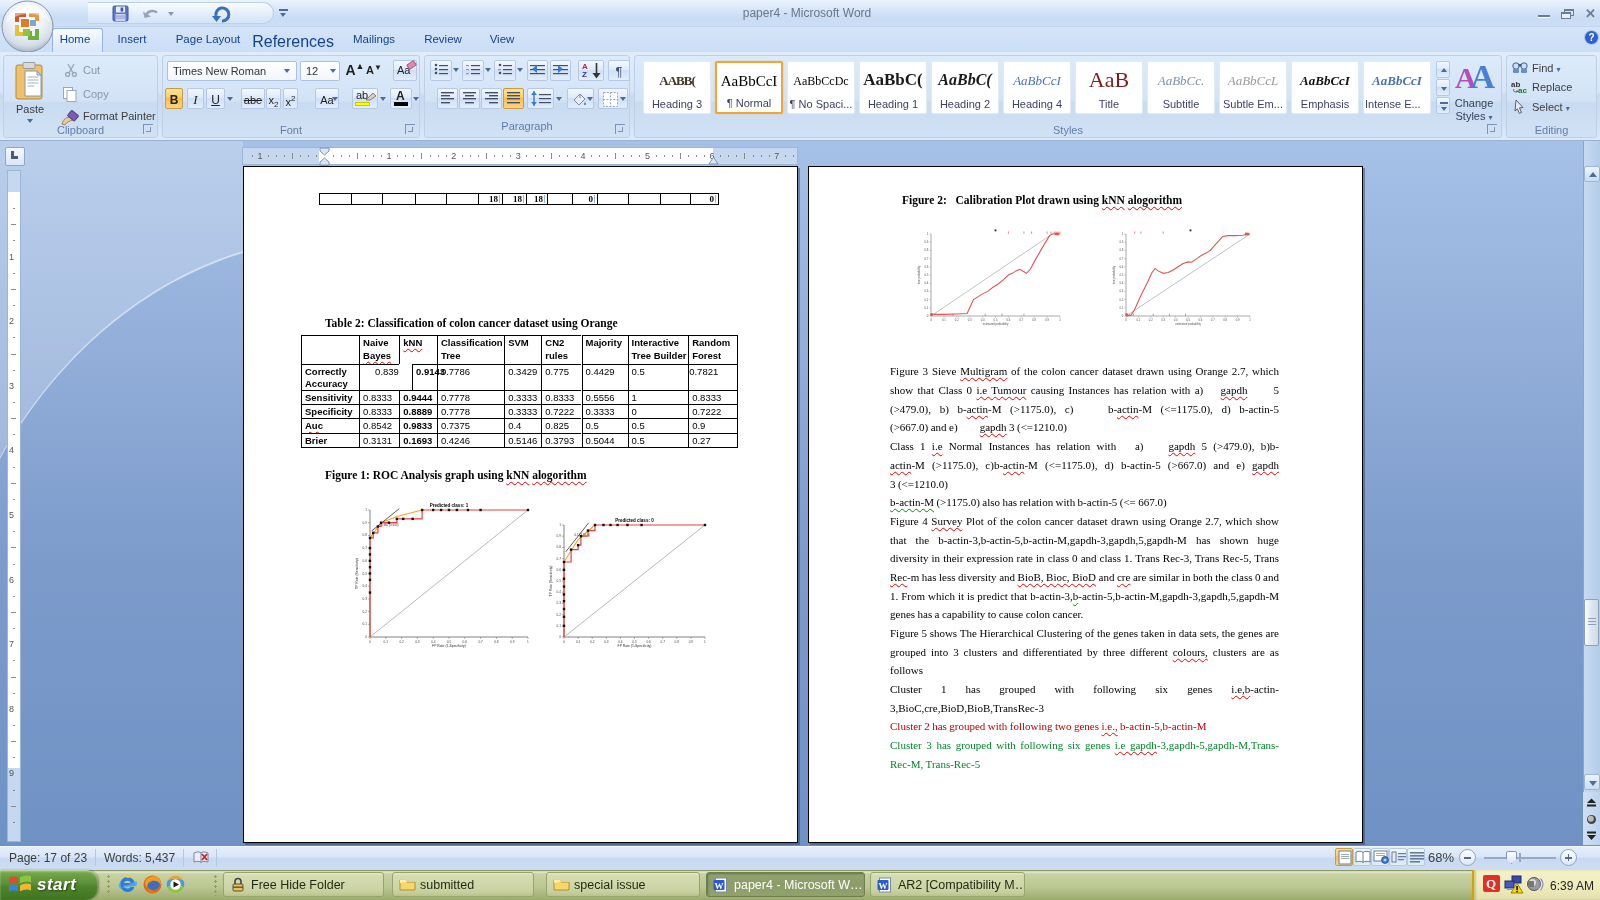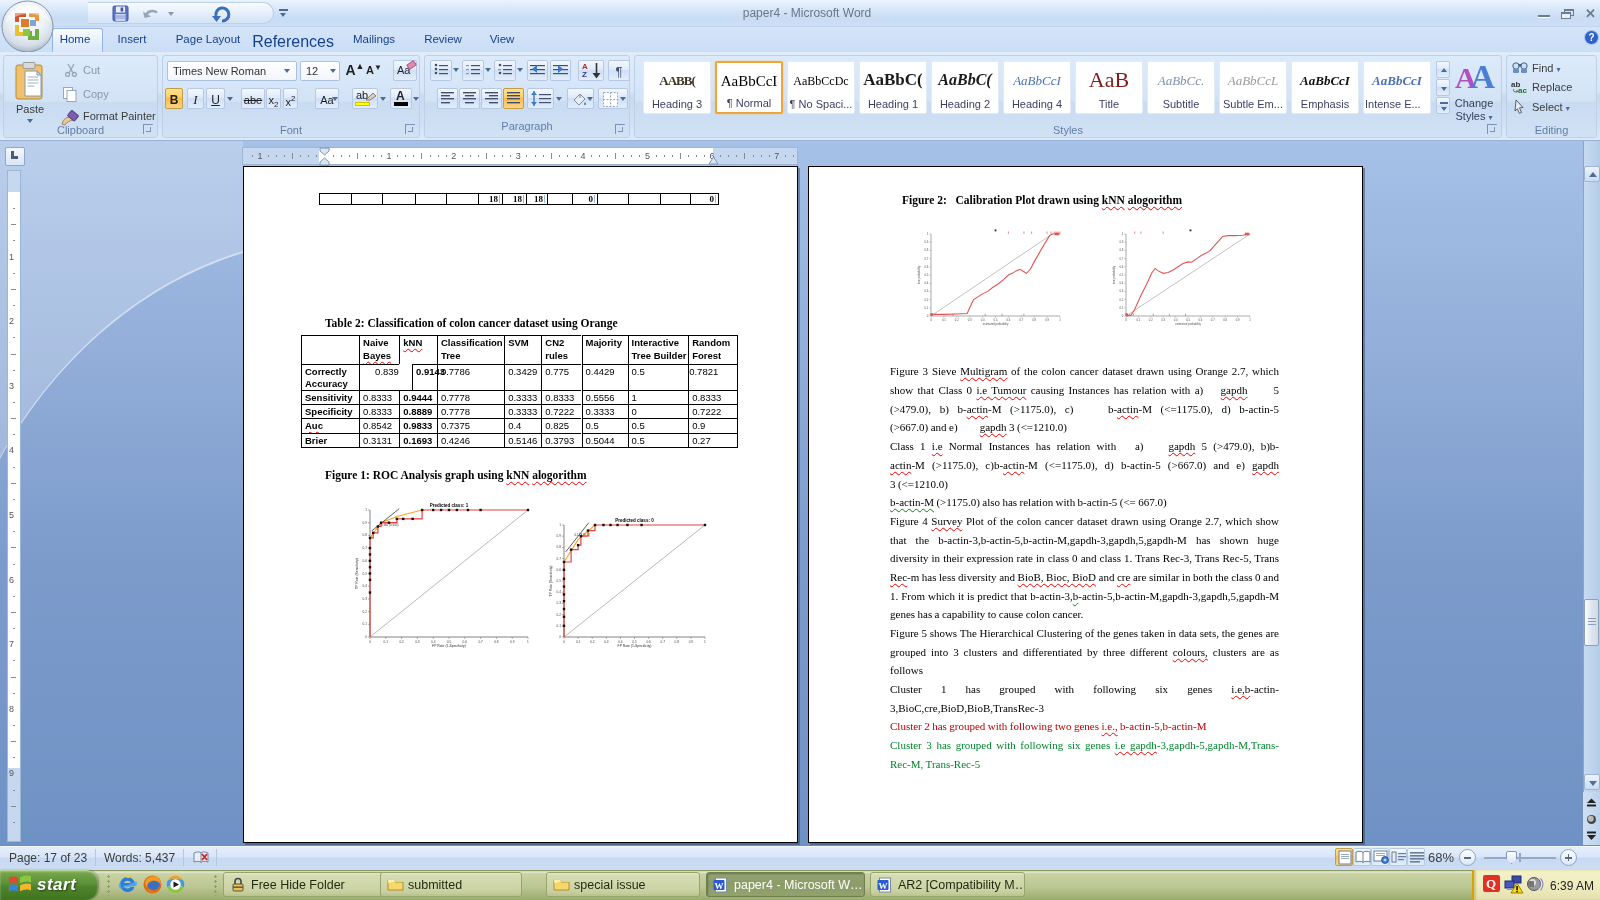--- a/index.html
+++ b/index.html
@@ -1033,21 +1033,21 @@
 </svg>
 <div class="ab" style="left:213px;top:874px;width:5px;height:22px;background:radial-gradient(circle 1.2px,#8e9e68 1px,transparent 1.2px);background-size:5px 5px;"></div>
 <div class="ab" style="left:223px;top:872px;width:161px;height:25px;border-radius:3px;background:linear-gradient(#e2e7c6 0%,#d5dcb2 12%,#ccd4a6 70%,#c3cc9a 88%,#b8c28c 100%);border:1px solid #96a56d;color:#1e2a10;font-size:12.5px;overflow:hidden;white-space:nowrap;">
     <span class="ab" style="left:6px;top:4px;"><svg width="16" height="16" viewBox="0 0 16 16">
         <rect x="3" y="7" width="10" height="7" rx="1" fill="#f0c040" stroke="#555"></rect>
         <rect x="3" y="9.5" width="10" height="1.4" fill="#555"></rect>
         <path d="M5 7 V4.5 A3 3 0 0 1 11 4.5 V7" fill="none" stroke="#444" stroke-width="1.6"></path>
       </svg></span>
     <span class="ab" style="left:27px;top:5px;">Free Hide Folder</span>
   </div>
-<div class="ab" style="left:380px;top:872px;width:142px;height:25px;border-radius:3px;background:linear-gradient(#e2e7c6 0%,#d5dcb2 12%,#ccd4a6 70%,#c3cc9a 88%,#b8c28c 100%);border:1px solid #96a56d;color:#1e2a10;font-size:12.5px;overflow:hidden;white-space:nowrap;">
+<div class="ab" style="left:392px;top:872px;width:142px;height:25px;border-radius:3px;background:linear-gradient(#e2e7c6 0%,#d5dcb2 12%,#ccd4a6 70%,#c3cc9a 88%,#b8c28c 100%);border:1px solid #96a56d;color:#1e2a10;font-size:12.5px;overflow:hidden;white-space:nowrap;">
     <span class="ab" style="left:6px;top:4px;"><svg width="17" height="15" viewBox="0 0 17 15">
         <path d="M1 4 L1 13 L16 13 L16 5 L8 5 L6.5 3 L1 3 Z" fill="#f5d76b" stroke="#b08e2a"></path>
         <path d="M1 6 L6 5 L16 5 L16 4.6 L8 4.6 L6.5 2.6 L1 2.6 Z" fill="#fdeea8" stroke="none"></path>
       </svg></span>
     <span class="ab" style="left:27px;top:5px;">submitted</span>
   </div>
 <div class="ab" style="left:546px;top:872px;width:154px;height:25px;border-radius:3px;background:linear-gradient(#e2e7c6 0%,#d5dcb2 12%,#ccd4a6 70%,#c3cc9a 88%,#b8c28c 100%);border:1px solid #96a56d;color:#1e2a10;font-size:12.5px;overflow:hidden;white-space:nowrap;">
     <span class="ab" style="left:6px;top:4px;"><svg width="17" height="15" viewBox="0 0 17 15">
         <path d="M1 4 L1 13 L16 13 L16 5 L8 5 L6.5 3 L1 3 Z" fill="#f5d76b" stroke="#b08e2a"></path>
         <path d="M1 6 L6 5 L16 5 L16 4.6 L8 4.6 L6.5 2.6 L1 2.6 Z" fill="#fdeea8" stroke="none"></path>

